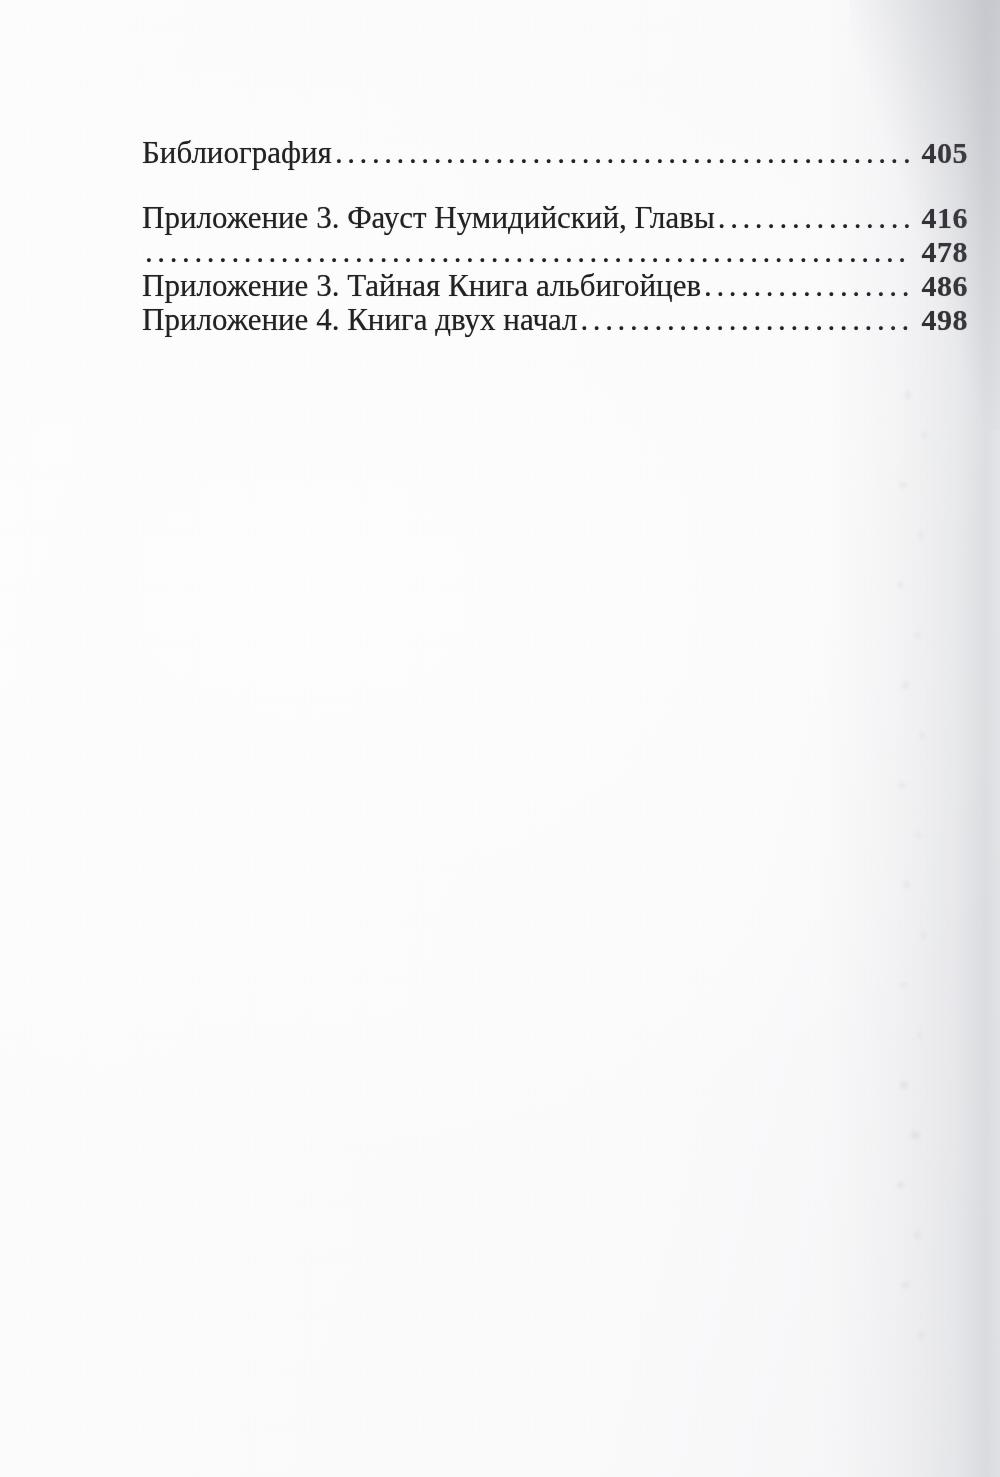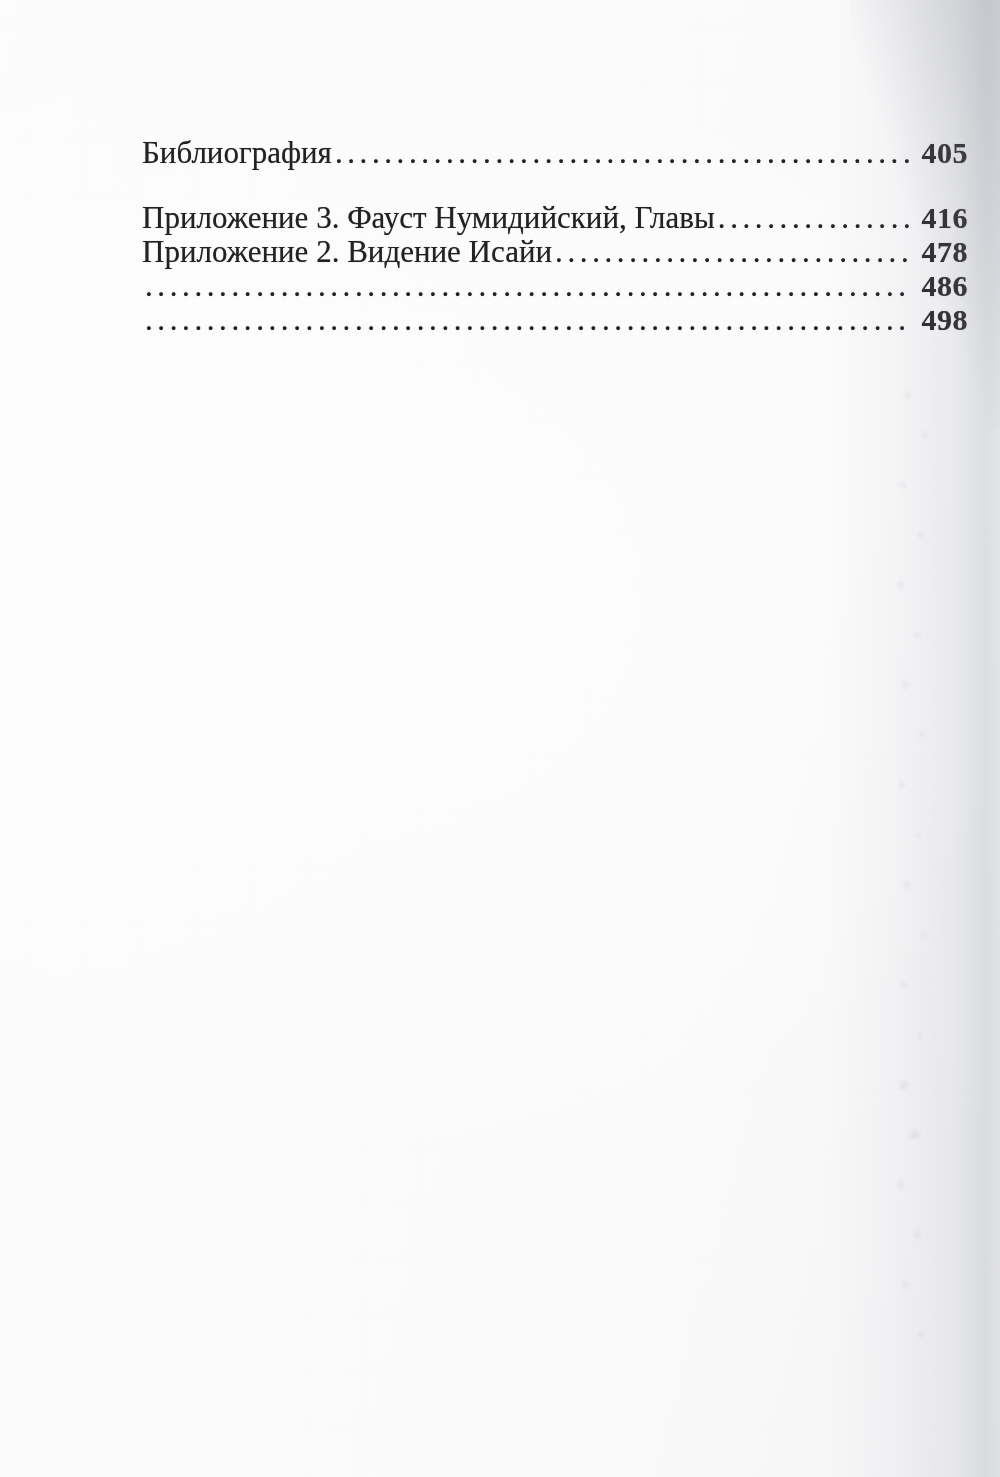--- a/index.html
+++ b/index.html
@@ -158,31 +158,32 @@
       <span class="toc-num">405</span>
     </div>
 
     <div class="toc-row">
       <span class="toc-title">Приложение 3. Фауст Нумидийский, Главы</span>
       <span class="toc-leader"></span>
       <span class="toc-num">416</span>
     </div>
 
     <div class="toc-row">
-      <span class="toc-title">Приложение 2. Видение Исайи</span>
       <span class="toc-leader"></span>
       <span class="toc-num">478</span>
     </div>
 
     <div class="toc-row">
+      <span class="toc-title">Приложение 3. Тайная Книга альбигойцев</span>
       <span class="toc-leader"></span>
       <span class="toc-num">486</span>
     </div>
 
     <div class="toc-row">
+      <span class="toc-title">Приложение 4. Книга двух начал</span>
       <span class="toc-leader"></span>
       <span class="toc-num">498</span>
     </div>
 
   </div>
 
   <div class="bleed-column"></div>
   <div class="shade-right"></div>
   <div class="shade-corner"></div>
 

